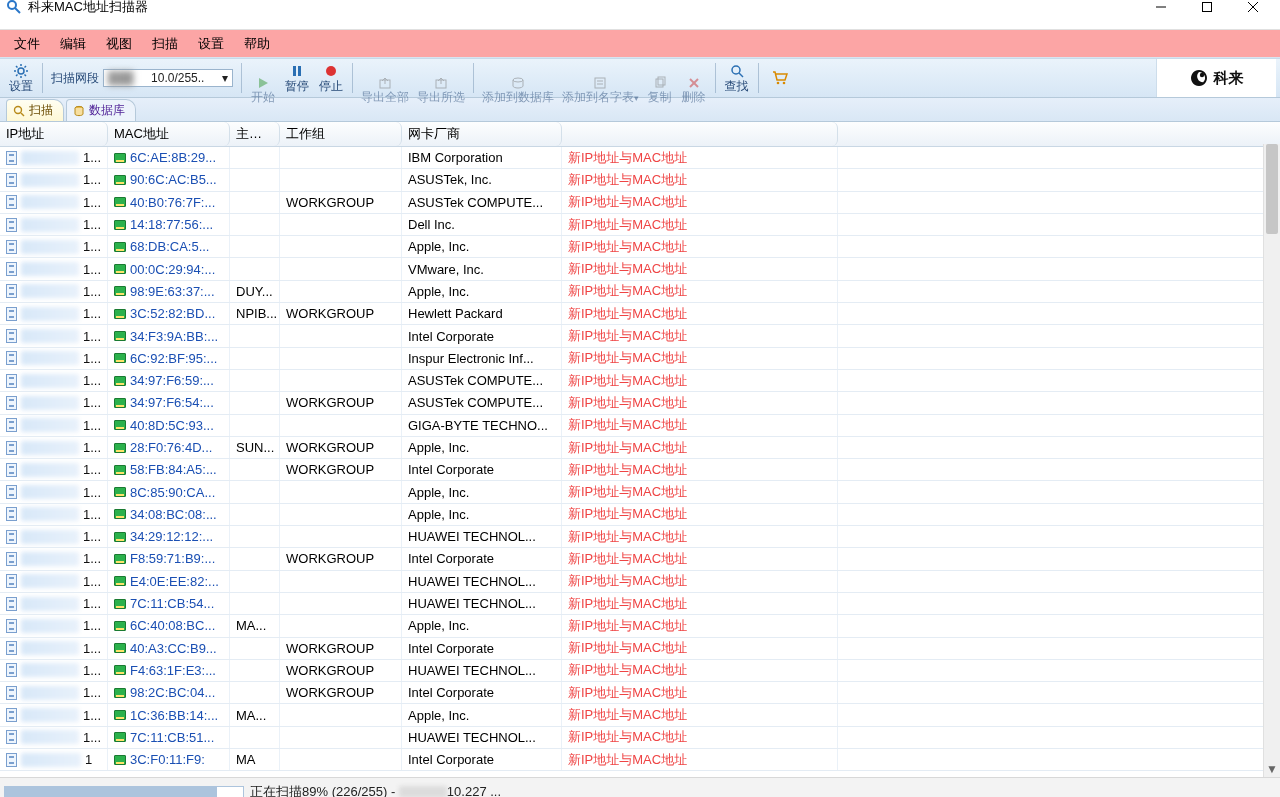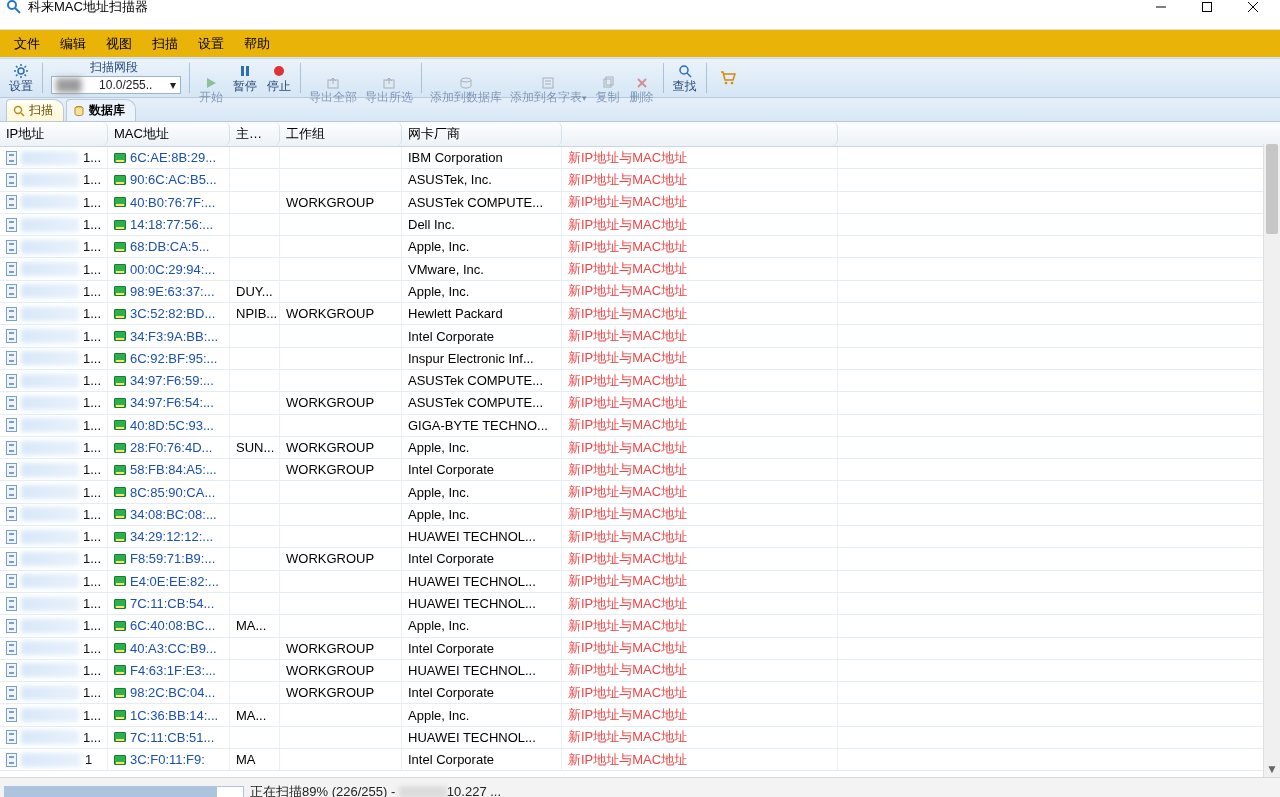--- a/index.html
+++ b/index.html
@@ -31,21 +31,21 @@
     width: 46px; height: 30px;
     display: flex; align-items: center; justify-content: center;
     color: #333;
   }
 
   
   .menubar {
     height: 28px;
     display: flex; align-items: stretch;
     padding: 0 4px;
-    background: #eab308;
+    background: #fca5a5;
     border-bottom: 1px solid #d8e4f0;
     font-size: 13px;
   }
   .menubar .menuitem {
     padding: 0 10px; display: flex; align-items: center;
   }
 
   
   .toolbar {
     height: 40px;
@@ -59,21 +59,21 @@
   .tb {
     display: flex; flex-direction: column; align-items: center; justify-content: center;
     min-width: 34px; padding: 0 4px;
     color: #274a78;
   }
   .tb.disabled { opacity: .5; margin-top: 24px; }
   .tb .ic { height: 16px; display:flex; align-items:center; justify-content:center; }
   .tb .lbl { font-size: 12px; line-height: 14px; white-space: nowrap; }
   .tb-sep { width:1px; background: rgba(120,150,180,.5); margin: 4px 4px; }
   .tb-range {
-    display:flex; align-items: center; padding: 0 4px; flex-direction: column;
+    display:flex; align-items: center; padding: 0 4px;
   }
   .tb-range .rangelbl { margin-right: 4px; color:#274a78; }
   .tb-range .rangebox {
     width: 130px; height: 18px;
     background:#fff; border:1px solid #9ab4cd;
     display:flex; align-items:center; justify-content:space-between;
     padding:0 4px; font-size: 12px; color:#222;
   }
   .brand {
     margin-left: auto;
@@ -97,21 +97,21 @@
     height: 22px;
     padding: 0 10px 0 6px;
     margin-right: 2px;
     border: 1px solid #b5c9da; border-bottom: none;
     border-radius: 4px 10px 0 0;
     display:flex; align-items:center; gap:4px;
     background: linear-gradient(#fffef2, #fef8d6);
     color:#6a4b00;
   }
   .tab .tic { width:12px; height:12px; display:inline-block; }
-  .tab.inactive { background:#ecf3fb; font-weight:bold; color:#000000; }
+  .tab.inactive { background:#ecf3fb; font-weight:normal; color:#4c1d95; }
 
   
   .grid {
     position: relative;
     height: calc(797px - 30px - 28px - 40px - 24px - 20px);
     display:flex; flex-direction: column;
   }
   .gridhead {
     display: grid;
     grid-template-columns: 108px 122px 50px 122px 160px 276px 1fr;
@@ -366,20 +366,27 @@
   <div class="tb" style="justify-content:center;">
     <span class="ic">
         <svg width="16" height="14" viewBox="0 0 16 14">
           <path d="M1 1h2l2 8h8l2-6H4" fill="none" stroke="#d98a00" stroke-width="1.5"></path>
           <circle cx="6" cy="12" r="1.3" fill="#d98a00"></circle>
           <circle cx="12" cy="12" r="1.3" fill="#d98a00"></circle>
         </svg>
       </span>
   </div>
 
+  <div class="brand">
+    <svg width="18" height="18" viewBox="0 0 18 18">
+        <path d="M9 1a8 8 0 1 0 .001 0zM9 3a6 6 0 0 1 4.2 10.3A6 6 0 0 1 9 3z" fill="#111"></path>
+        <circle cx="12" cy="6" r="2.2" fill="#111"></circle>
+      </svg>
+    <span>科来</span>
+  </div>
 </div>
 
 <div class="tabstrip">
   <div class="tab">
     <span class="tic">
         <svg width="12" height="12">
           <circle cx="5" cy="5" r="3.5" fill="none" stroke="#b88a1a" stroke-width="1.4"></circle>
           <line x1="8" y1="8" x2="11" y2="11" stroke="#b88a1a" stroke-width="1.4"></line>
         </svg>
       </span>

